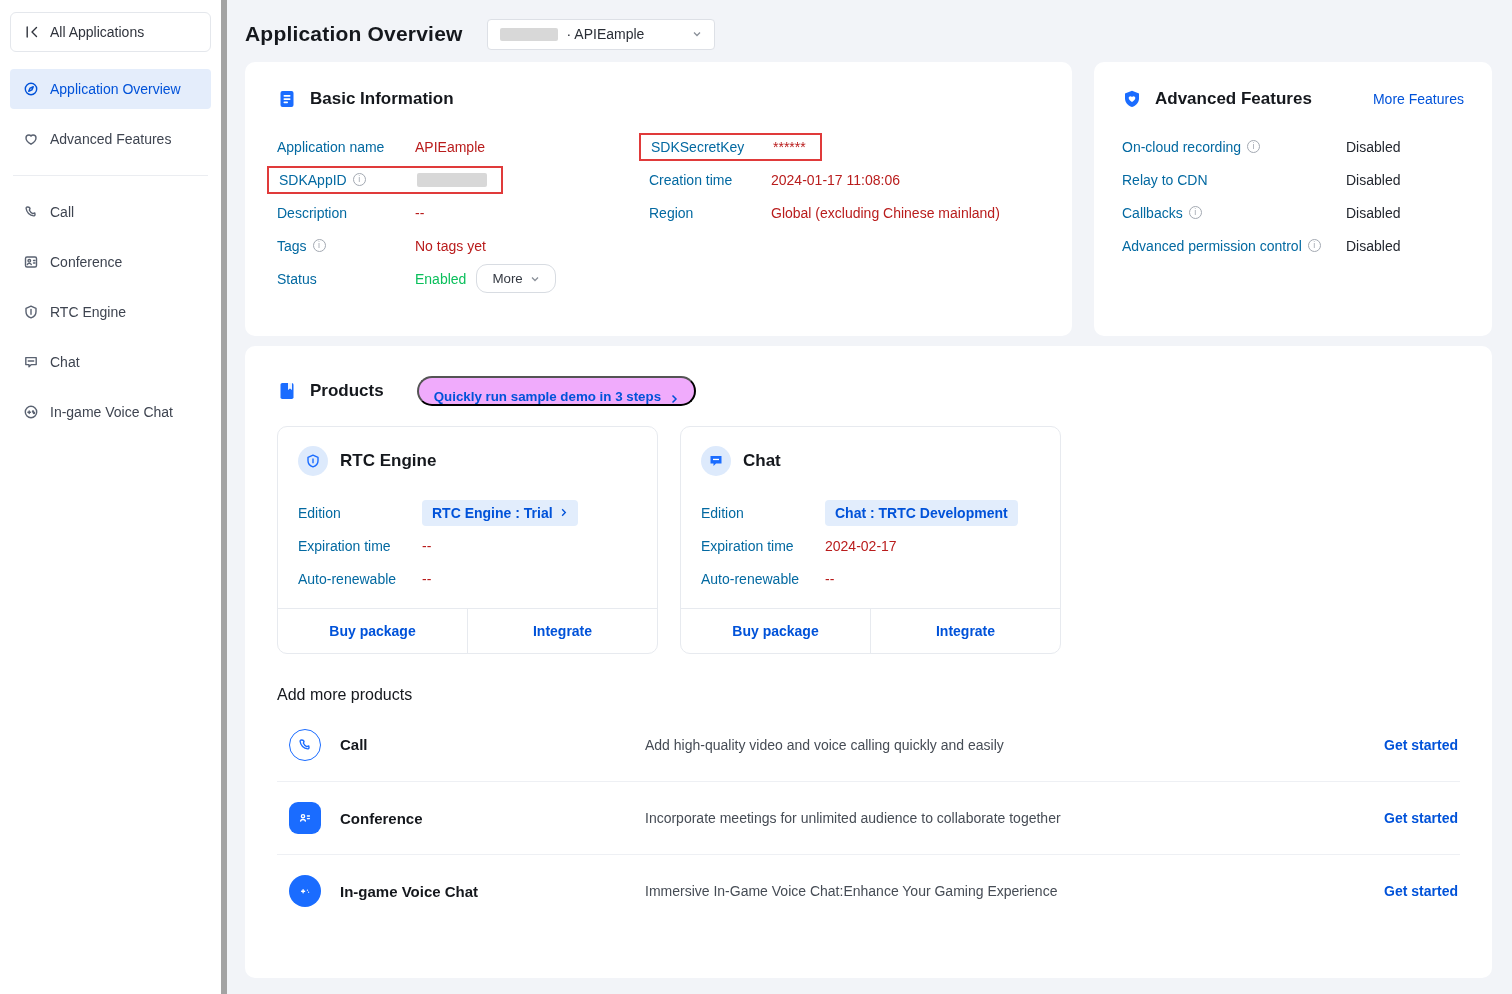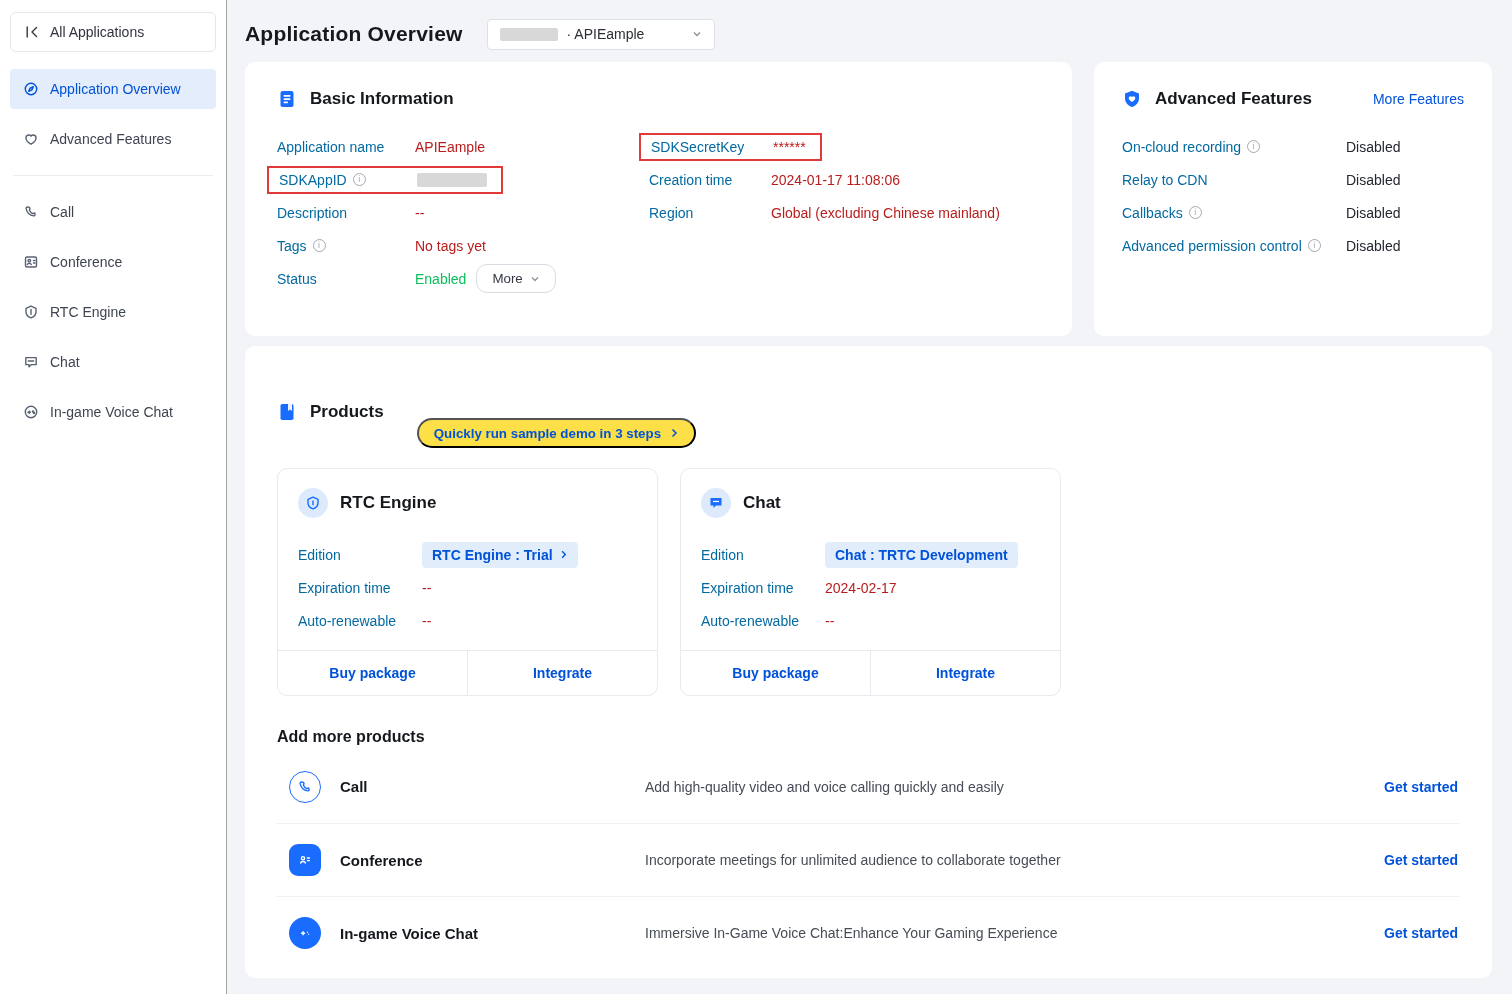--- a/index.html
+++ b/index.html
@@ -6,21 +6,21 @@
     --accent:#0052d9; --icon-blue:#1a6cff; --success:#0abf5b;
     --highlight-red:#e03a3a; --active-bg:#e4edfb; --redaction:#d8d8d8;
   }
   *{margin:0;padding:0;box-sizing:border-box;}
   html,body{width:1512px;height:994px;}
   body{font-family:"Liberation Sans","DejaVu Sans",sans-serif;font-size:14px;color:#2a2e36;display:flex;background:#fff;overflow:hidden;}
   svg{display:block;}
   .sic{width:16px;height:16px;fill:none;stroke:currentColor;stroke-width:1.4;stroke-linecap:round;stroke-linejoin:round;flex-shrink:0;}
 
   
-  .sidebar{width:227px;flex-shrink:0;background:#fff;border-right:1px solid #a3a3a3;padding:12px 10px;}
+  .sidebar{width:227px;flex-shrink:0;background:#fff;border-right:6px solid #a3a3a3;padding:12px 10px;}
   .back-btn{display:flex;align-items:center;gap:10px;height:40px;border:1px solid #e4e7ec;border-radius:6px;padding:0 13px;color:#2f333c;cursor:pointer;margin-bottom:17px;background:#fff;}
   .side-item{display:flex;align-items:center;gap:11px;height:40px;border-radius:4px;padding:0 13px;color:#3e4450;cursor:pointer;margin-bottom:10px;}
   .side-item .sic{color:#5a6271;}
   .side-item.active{background:var(--active-bg);color:var(--accent);}
   .side-item.active .sic{color:var(--accent);}
   .side-divider{border-top:1px solid #ebedf1;margin:16px 3px;}
 
   
   .main{flex:1;background:#f2f4f8;padding:14px 20px 0 18px;overflow:hidden;}
   .main-header{display:flex;align-items:center;height:40px;margin-bottom:8px;}
@@ -53,36 +53,36 @@
   .info-i::before{content:"i";font-style:normal;}
   .status-enabled{color:var(--success);}
   .more-btn{display:inline-flex;align-items:center;gap:7px;height:29px;padding:0 15px;border:1px solid #d8dce2;border-radius:11px;background:#fff;color:#343942;cursor:pointer;margin-left:10px;}
   .more-btn .chev,.app-select .chev{color:#8a9099;}
 
   .adv-row{display:flex;align-items:center;height:33px;}
   .adv-val{margin-left:auto;width:118px;color:#23272f;}
 
   
   .products-card{height:632px;padding:30px 32px 24px;}
-  .pill-btn{display:inline-flex;align-items:center;gap:8px;background:#fde047;color:var(--accent);height:30px;padding:0 15px;border-radius:15px;font-weight:bold;cursor:pointer;margin-left:20px;margin-top:42px;}
+  .pill-btn{display:inline-flex;align-items:flex-end;gap:8px;background:#f0abfc;color:var(--accent);height:30px;padding:0 15px;border-radius:15px;font-weight:bold;cursor:pointer;margin-left:20px;}
   .prod-cards{display:flex;gap:22px;margin-top:20px;}
   .product-card{width:381px;border:1px solid #e7eaef;border-radius:10px;background:#fff;}
   .pc-body{padding:19px 20px 13px;}
   .pc-head{display:flex;align-items:center;gap:12px;}
   .prod-ic{width:30px;height:30px;border-radius:50%;background:#ddeafc;color:var(--icon-blue);display:flex;align-items:center;justify-content:center;flex-shrink:0;}
   .pc-title{font-size:17px;font-weight:bold;color:#15181d;}
   .pc-rows{margin-top:20px;}
   .pc-row{display:flex;align-items:center;height:33px;}
   .pc-row .lab{width:124px;}
   .badge{display:inline-flex;align-items:center;gap:6px;background:#e2edfc;color:var(--accent);padding:5px 10px;border-radius:4px;font-weight:600;cursor:pointer;}
   .pc-footer{display:flex;border-top:1px solid #e7eaef;}
   .pc-btn{flex:1;text-align:center;padding:14px 0;color:var(--accent);font-weight:bold;cursor:pointer;}
   .pc-btn + .pc-btn{border-left:1px solid #e7eaef;}
 
-  .add-title{font-size:16px;font-weight:bold;color:#15181d;margin:32px 0 4px;}
+  .add-title{font-size:16px;font-weight:normal;color:#15181d;margin:32px 0 4px;}
   .add-row{display:flex;align-items:center;height:73px;padding-left:12px;}
   .add-row + .add-row{border-top:1px solid #eef0f4;}
   .row-ic{width:32px;height:32px;border-radius:50%;display:flex;align-items:center;justify-content:center;color:var(--icon-blue);flex-shrink:0;}
   .row-ic.outline{border:1.5px solid var(--icon-blue);}
   .row-ic.fill{background:var(--icon-blue);color:#fff;}
   .row-ic.sq{border-radius:9px;}
   .add-name{font-size:15px;font-weight:bold;color:#15181d;margin-left:19px;width:305px;}
   .add-desc{flex:1;color:#464c55;}
   .add-action{color:var(--accent);font-weight:bold;cursor:pointer;margin-right:2px;}
 </style>

